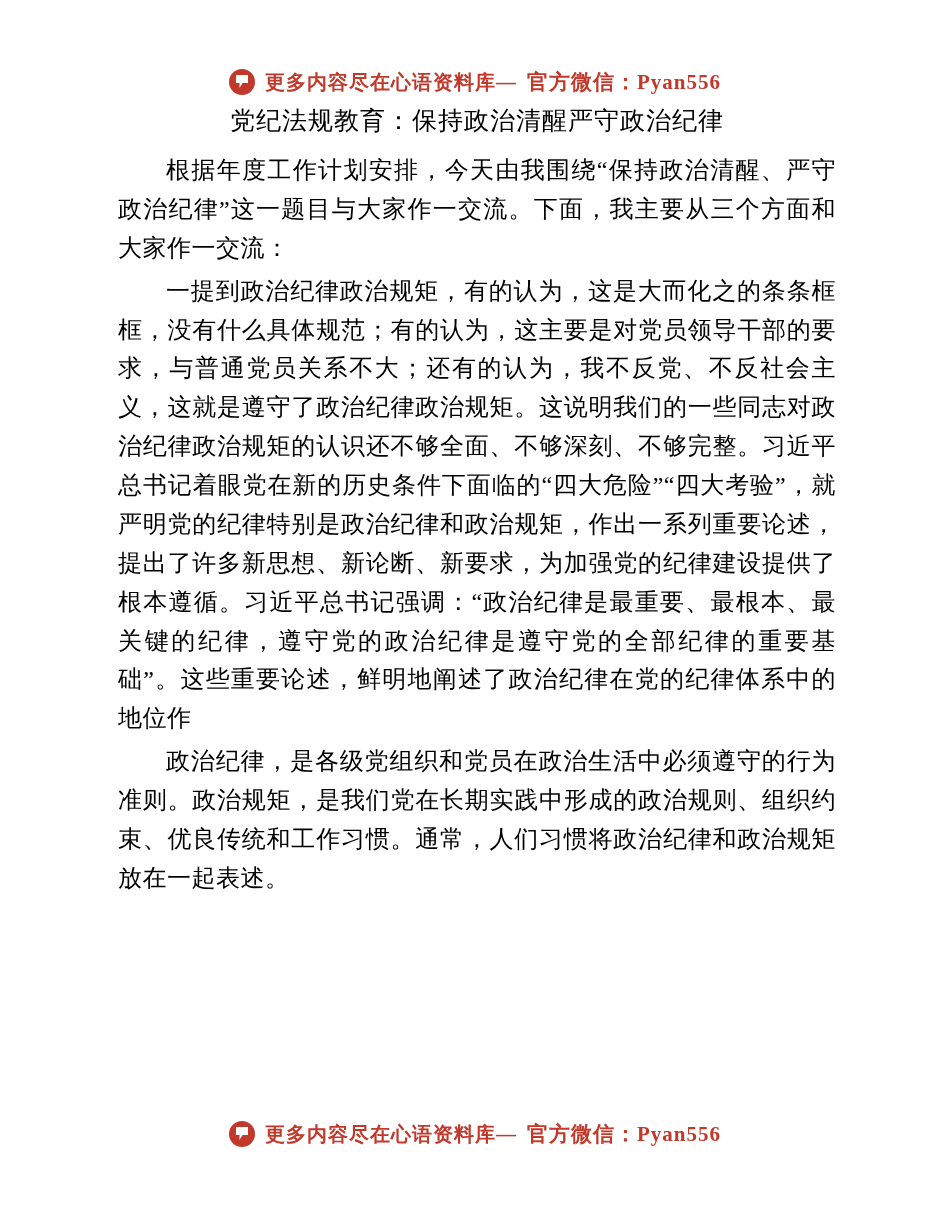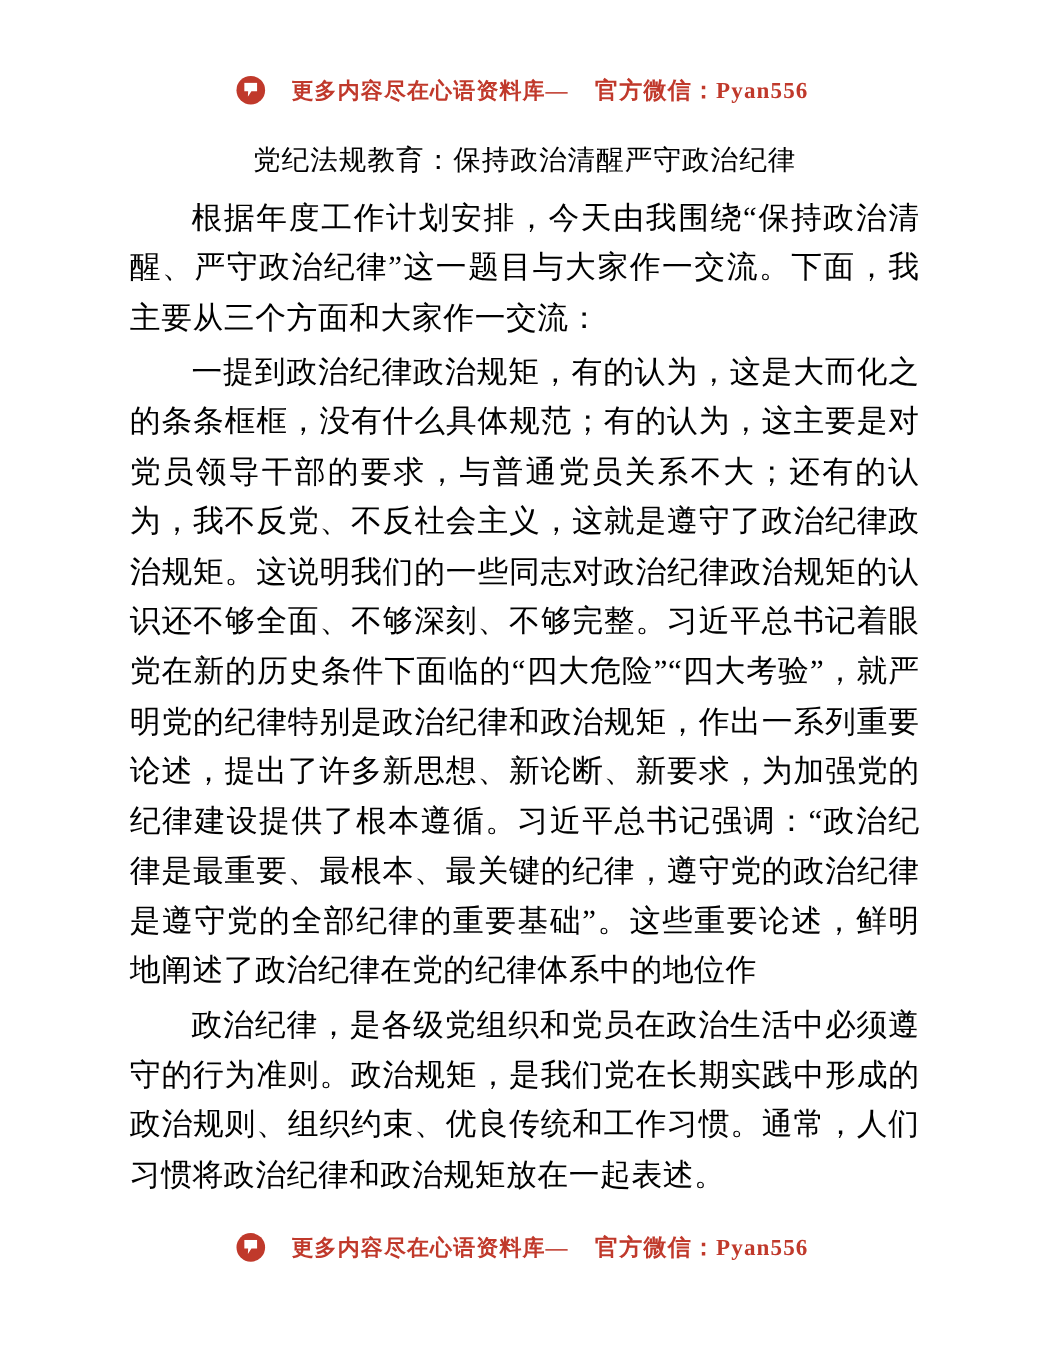--- a/index.html
+++ b/index.html
@@ -19,21 +19,21 @@
     position: absolute;
     inset: 0;
     padding: 0;
   }
 
   
   .banner {
     display: flex;
     align-items: center;
     justify-content: center;
-    gap: 24px;
+    gap: 10px;
     color: #c0392b;
     font-weight: bold;
     letter-spacing: 1px;
     font-family: "Liberation Serif", "DejaVu Serif", serif;
   }
   .banner .logo {
     width: 26px;
     height: 26px;
     border-radius: 50%;
     background: #c0392b;
@@ -65,34 +65,34 @@
   .banner-bottom {
     position: absolute;
     top: 1120px;
     left: 0;
     width: 950px;
   }
 
   
   .doc {
     position: absolute;
-    top: 129px;
+    top: 104px;
     left: 118px;
     width: 718px;
   }
   h1.title {
     font-size: 25px;
     font-weight: normal;
     text-align: center;
     margin: 0 0 14px 0;
     letter-spacing: 1px;
     font-family: "Liberation Serif", "DejaVu Serif", serif;
   }
   p.para {
-    font-size: 28px;
+    font-size: 24px;
     line-height: 1.62;
     margin: 0 0 4px 0;
     text-indent: 2em;
     text-align: justify;
     text-justify: inter-ideograph;
     letter-spacing: 0.5px;
   }
   p.small {
     font-size: 16px;
     line-height: 1.62;

